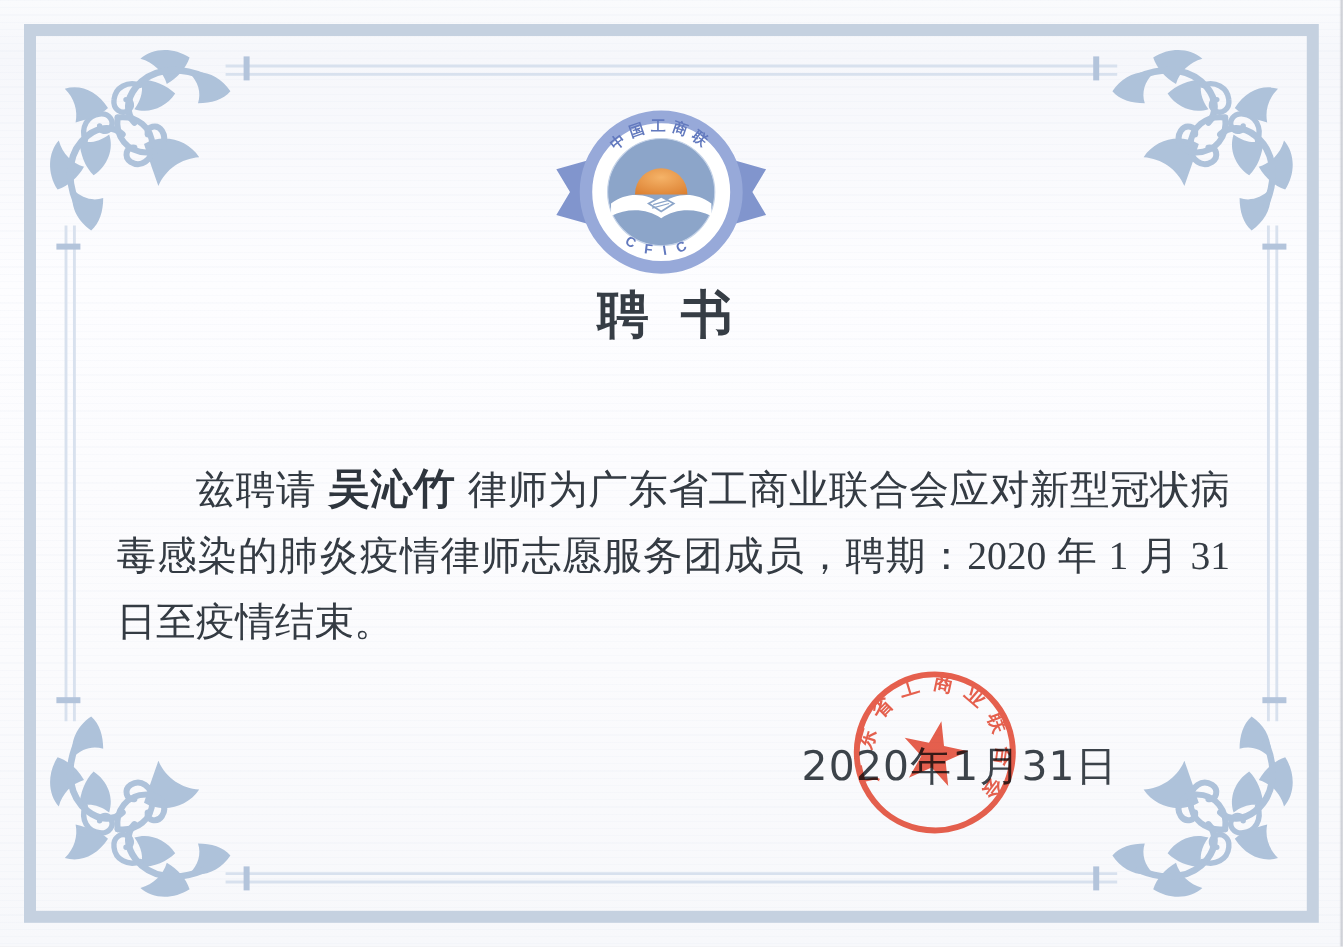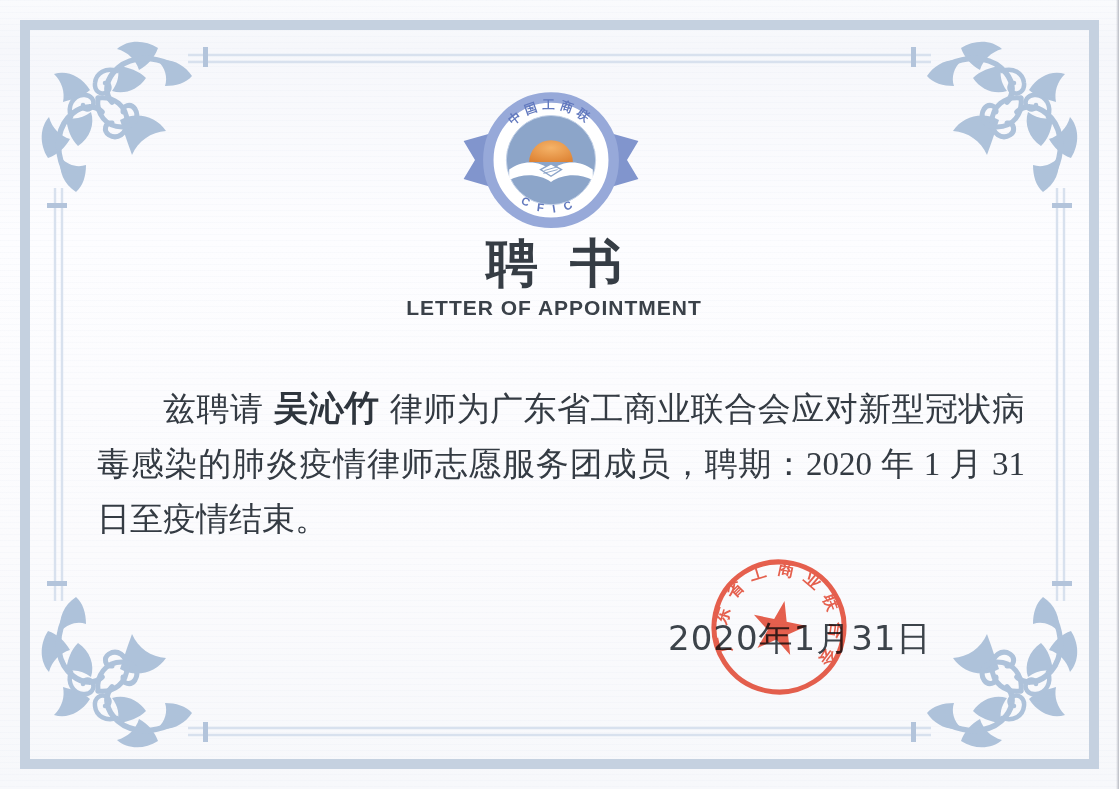--- a/index.html
+++ b/index.html
@@ -13,21 +13,21 @@
   }
   
   .page::before{
     content:"";position:absolute;inset:0;pointer-events:none;
     background:repeating-linear-gradient(180deg,rgba(176,192,216,0.055) 0 1px,transparent 1px 6px);
   }
   .frame{position:absolute;left:0;top:0;}
   .logo{position:absolute;left:456px;top:84px;}
   .title{
     position:absolute;left:0;top:240px;width:1108px;
-    text-align:center;font-size:52px;font-weight:700;line-height:47px;
+    text-align:center;font-size:43px;font-weight:700;line-height:47px;
     letter-spacing:.62em;text-indent:.62em;color:#363d45;
     font-family:"Liberation Serif",serif;
   }
   .subtitle{
     position:absolute;left:0;top:296px;width:1108px;
     text-align:center;font-size:21px;font-weight:700;letter-spacing:1px;
     color:#3a4149;font-family:"Liberation Sans",sans-serif;
   }
   .body-text{
     position:absolute;left:97px;top:380px;width:928px;
@@ -120,21 +120,20 @@
     </text>
     <path d="M77,82 a23,23 0 1 1 46,0 z" fill="url(#sunGrad)"></path>
     <path d="M56,90 C70,79 88,81 100,90 C112,81 130,79 144,90 L144,101 C130,94 113,94 100,103 C87,94 70,94 56,101 Z" fill="#ffffff"></path>
     <g>
       <path d="M89,90 L100,84 L111,90 L100,97 Z" fill="#ffffff" stroke="#8ca5c9" stroke-width="1.5"></path>
       <path d="M93,91 l14,-4 M92,94 l15,-4" stroke="#8ca5c9" stroke-width="1" fill="none"></path>
     </g>
   </svg>
 
   <div class="title">聘书</div>
-  <div class="subtitle">LETTER OF APPOINTMENT</div>
 
   <div class="body-text">
     <p><span>兹聘请</span><span class="appointee">吴沁竹</span><span>律师为广东省工商业联合会应对新型冠状病毒感染的肺炎疫情律师志愿服务团成员，聘期：2020 年 1 月 31 日至疫情结束。</span></p>
   </div>
 
   <div class="issue-date">2020年1月31日</div>
 
   <svg class="seal" width="160" height="160" viewBox="0 0 160 160" aria-hidden="true">
     <defs>
       <path id="sealArc" fill="none" d="M39,112 A52,52 0 1 1 121,112"></path>

